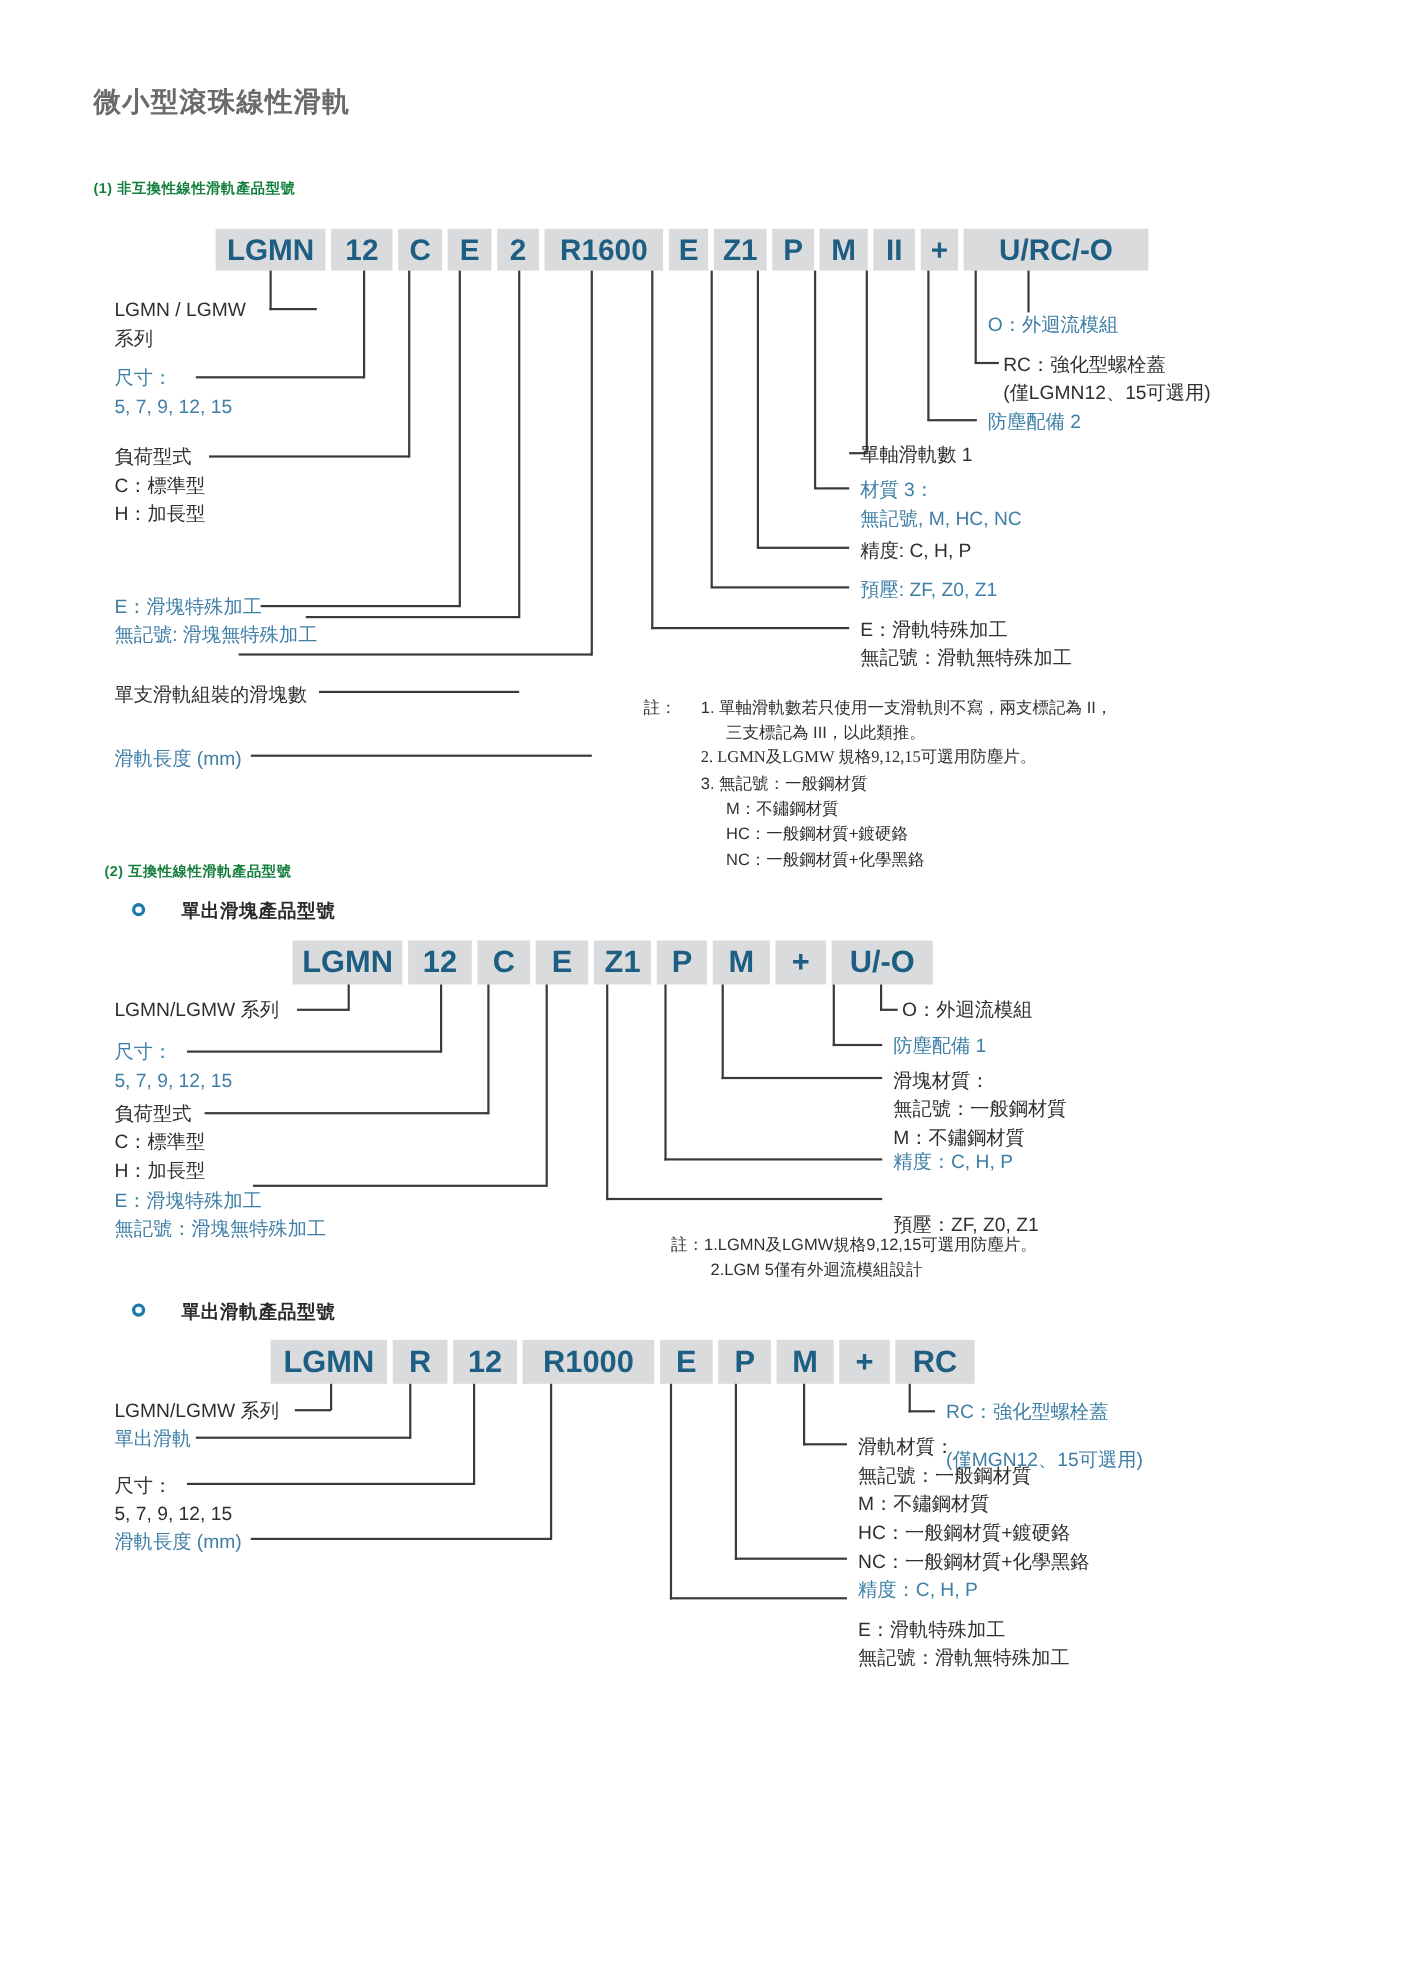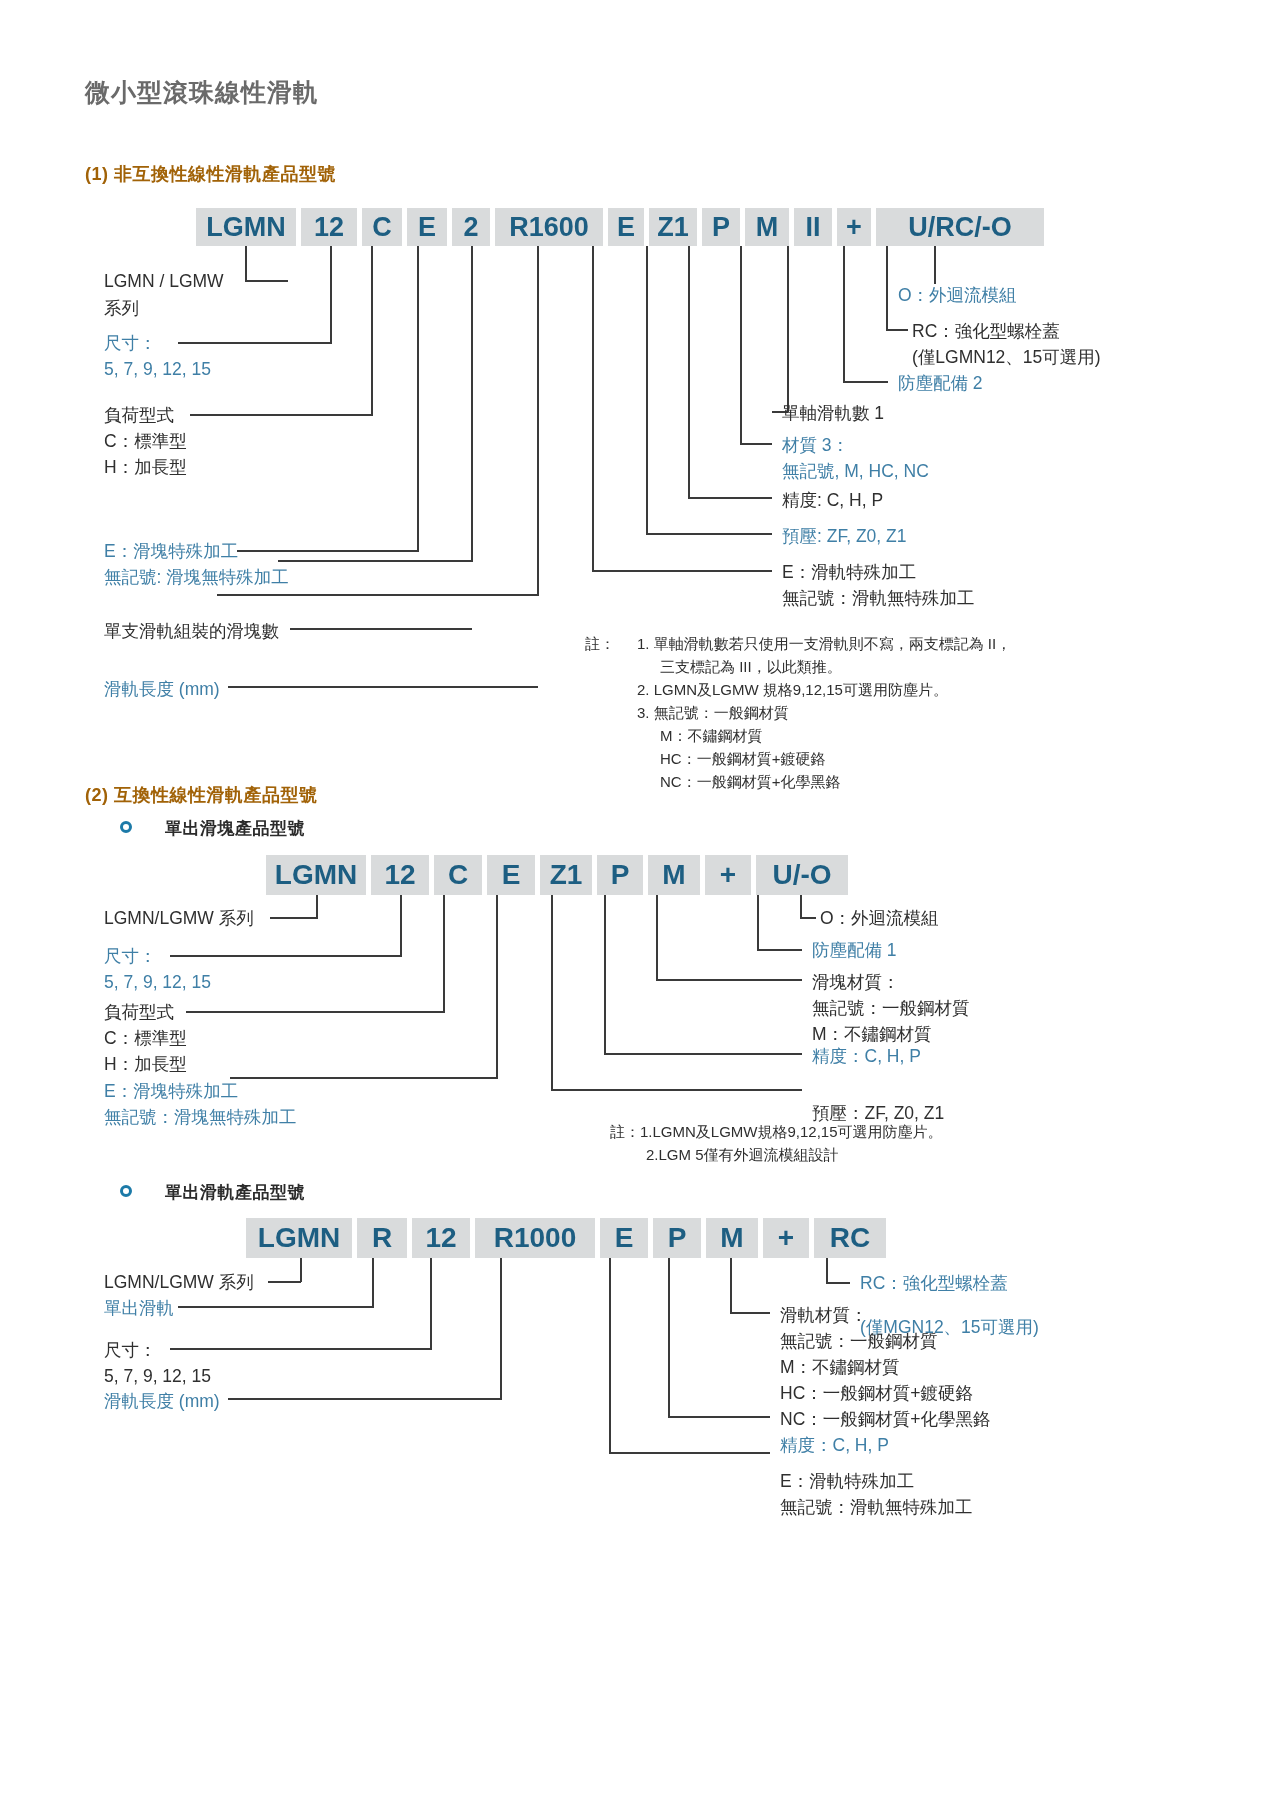--- a/index.html
+++ b/index.html
@@ -18,21 +18,21 @@
     position:absolute; left:85px; top:24px;
     font-size:39px; font-weight:400; color:#1c5f86; letter-spacing:1px;
   }
   .subtitle {
     position:absolute; left:85px; top:76px;
     font-size:25px; font-weight:700; color:#6a6a6a; letter-spacing:1px;
   }
 
   
   .sec-h {
-    position:absolute; font-size:18px; font-weight:bold; color:#a16207;
+    position:absolute; font-size:13px; font-weight:bold; color:#15803d;
     letter-spacing:.5px; white-space:nowrap;
   }
   .sub-h {
     position:absolute; font-size:17px; font-weight:bold; color:#2b2b2b;
     letter-spacing:.5px; white-space:nowrap;
   }
   .bullet-ring {
     position:absolute; width:12px; height:12px; border-radius:50%;
     border:3px solid #1c7aa8; background:#fff;
   }
@@ -164,27 +164,27 @@
   <div class="lbl blue" style="left:782px; top:432px;">材質 3：</div>
   <div class="lbl blue" style="left:782px; top:458px;">無記號, M, HC, NC</div>
   <div class="lbl dark" style="left:782px; top:487px;">精度: C, H, P</div>
   <div class="lbl blue" style="left:782px; top:523px;">預壓: ZF, Z0, Z1</div>
   <div class="lbl dark" style="left:782px; top:559px;">E：滑軌特殊加工</div>
   <div class="lbl dark" style="left:782px; top:585px;">無記號：滑軌無特殊加工</div>
 
   <div class="note" style="left:585px; top:632px;">註：</div>
   <div class="note" style="left:637px; top:632px;">1. 單軸滑軌數若只使用一支滑軌則不寫，兩支標記為 II，</div>
   <div class="note" style="left:660px; top:655px;">三支標記為 III，以此類推。</div>
-  <div class="note" style="left:637px; top:678px;">2. LGMN及LGMW 規格9,12,15可選用防塵片。</div>
+  <div class="note" style="left:637px; top:678px;font-family:Liberation Serif, serif;">2. LGMN及LGMW 規格9,12,15可選用防塵片。</div>
   <div class="note" style="left:637px; top:701px;">3. 無記號：一般鋼材質</div>
   <div class="note" style="left:660px; top:724px;">M：不鏽鋼材質</div>
   <div class="note" style="left:660px; top:747px;">HC：一般鋼材質+鍍硬鉻</div>
   <div class="note" style="left:660px; top:770px;">NC：一般鋼材質+化學黑鉻</div>
 
-  <div class="sec-h" style="left:85px; top:783px;text-align:center;">(2) 互換性線性滑軌產品型號</div>
+  <div class="sec-h" style="left:95px; top:783px;text-align:center;">(2) 互換性線性滑軌產品型號</div>
 
   <div class="bullet-ring" style="left:120px; top:821px;"></div>
   <div class="sub-h" style="left:165px; top:817px;">單出滑塊產品型號</div>
 
   <div class="code-row" style="left:266px; top:855px; height:40px; font-size:28px;">
     <div class="code-cell" style="width:100px;">LGMN</div>
     <div class="code-gap" style="width:5px;"></div>
     <div class="code-cell" style="width:58px;">12</div>
     <div class="code-gap" style="width:5px;"></div>
     <div class="code-cell" style="width:48px;">C</div>

